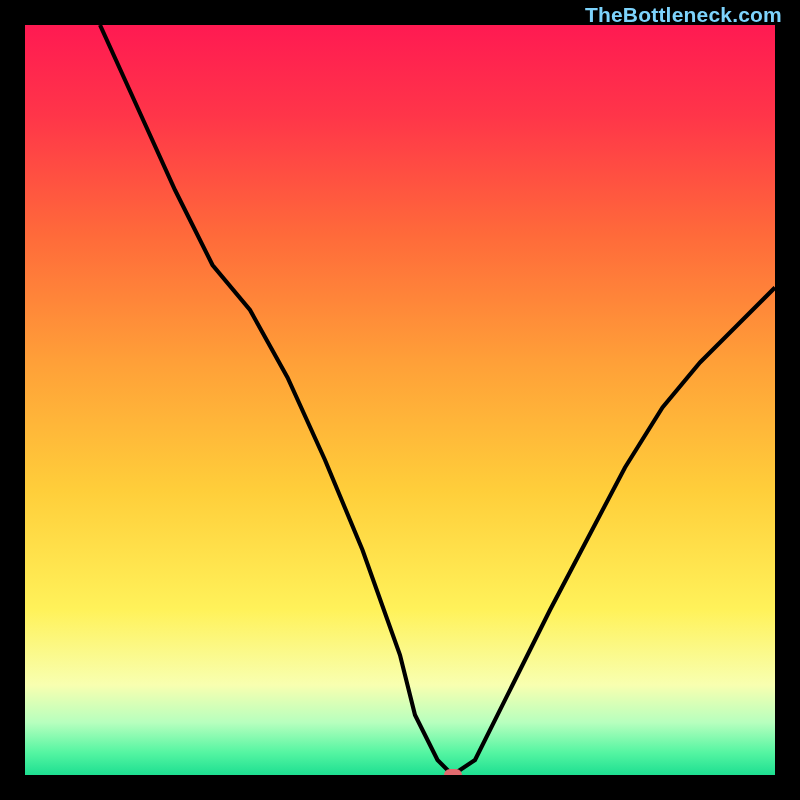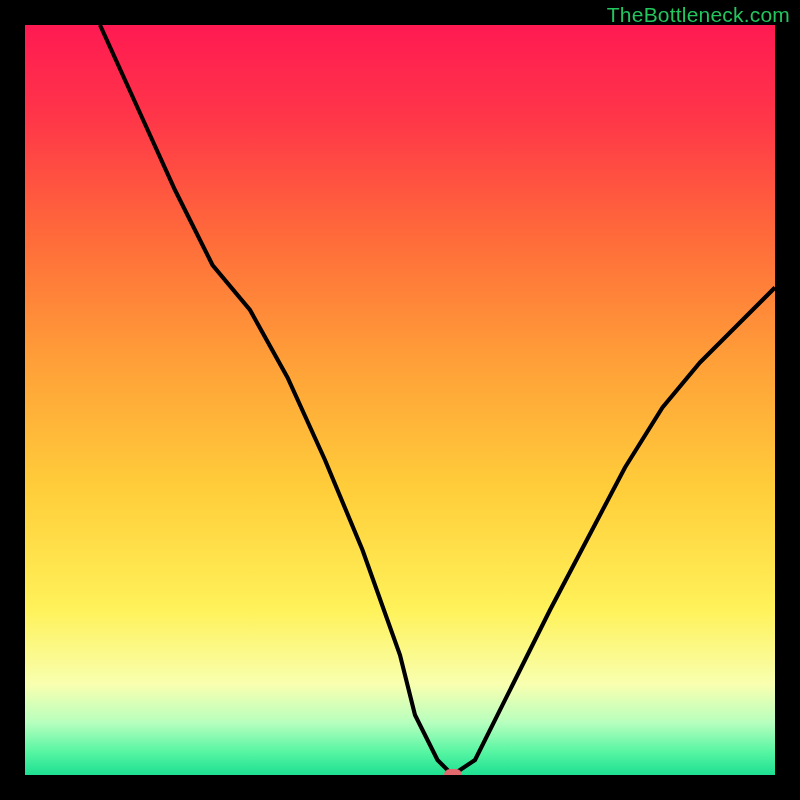--- a/index.html
+++ b/index.html
@@ -41,25 +41,25 @@
   .marker {
     position: absolute;
     width: 18px;
     height: 12px;
     border-radius: 6px;
     transform: translate(-50%, -50%);
   }
   .watermark {
     position: absolute;
     top: 3px;
-    right: 10px;
+    right: 18px;
     font-family: Arial, Helvetica, sans-serif;
     font-size: 21px;
-    font-weight: 400;
-    color: #22c55e;
+    font-weight: 700;
+    color: #7dd3fc;
     letter-spacing: 0.2px;
   }
 </style>
 </head>
 <body>
 <div class="frame">
 
   <div class="plot-area">
     <svg class="gradient" viewBox="0 0 100 100" preserveAspectRatio="none">
       <defs>

